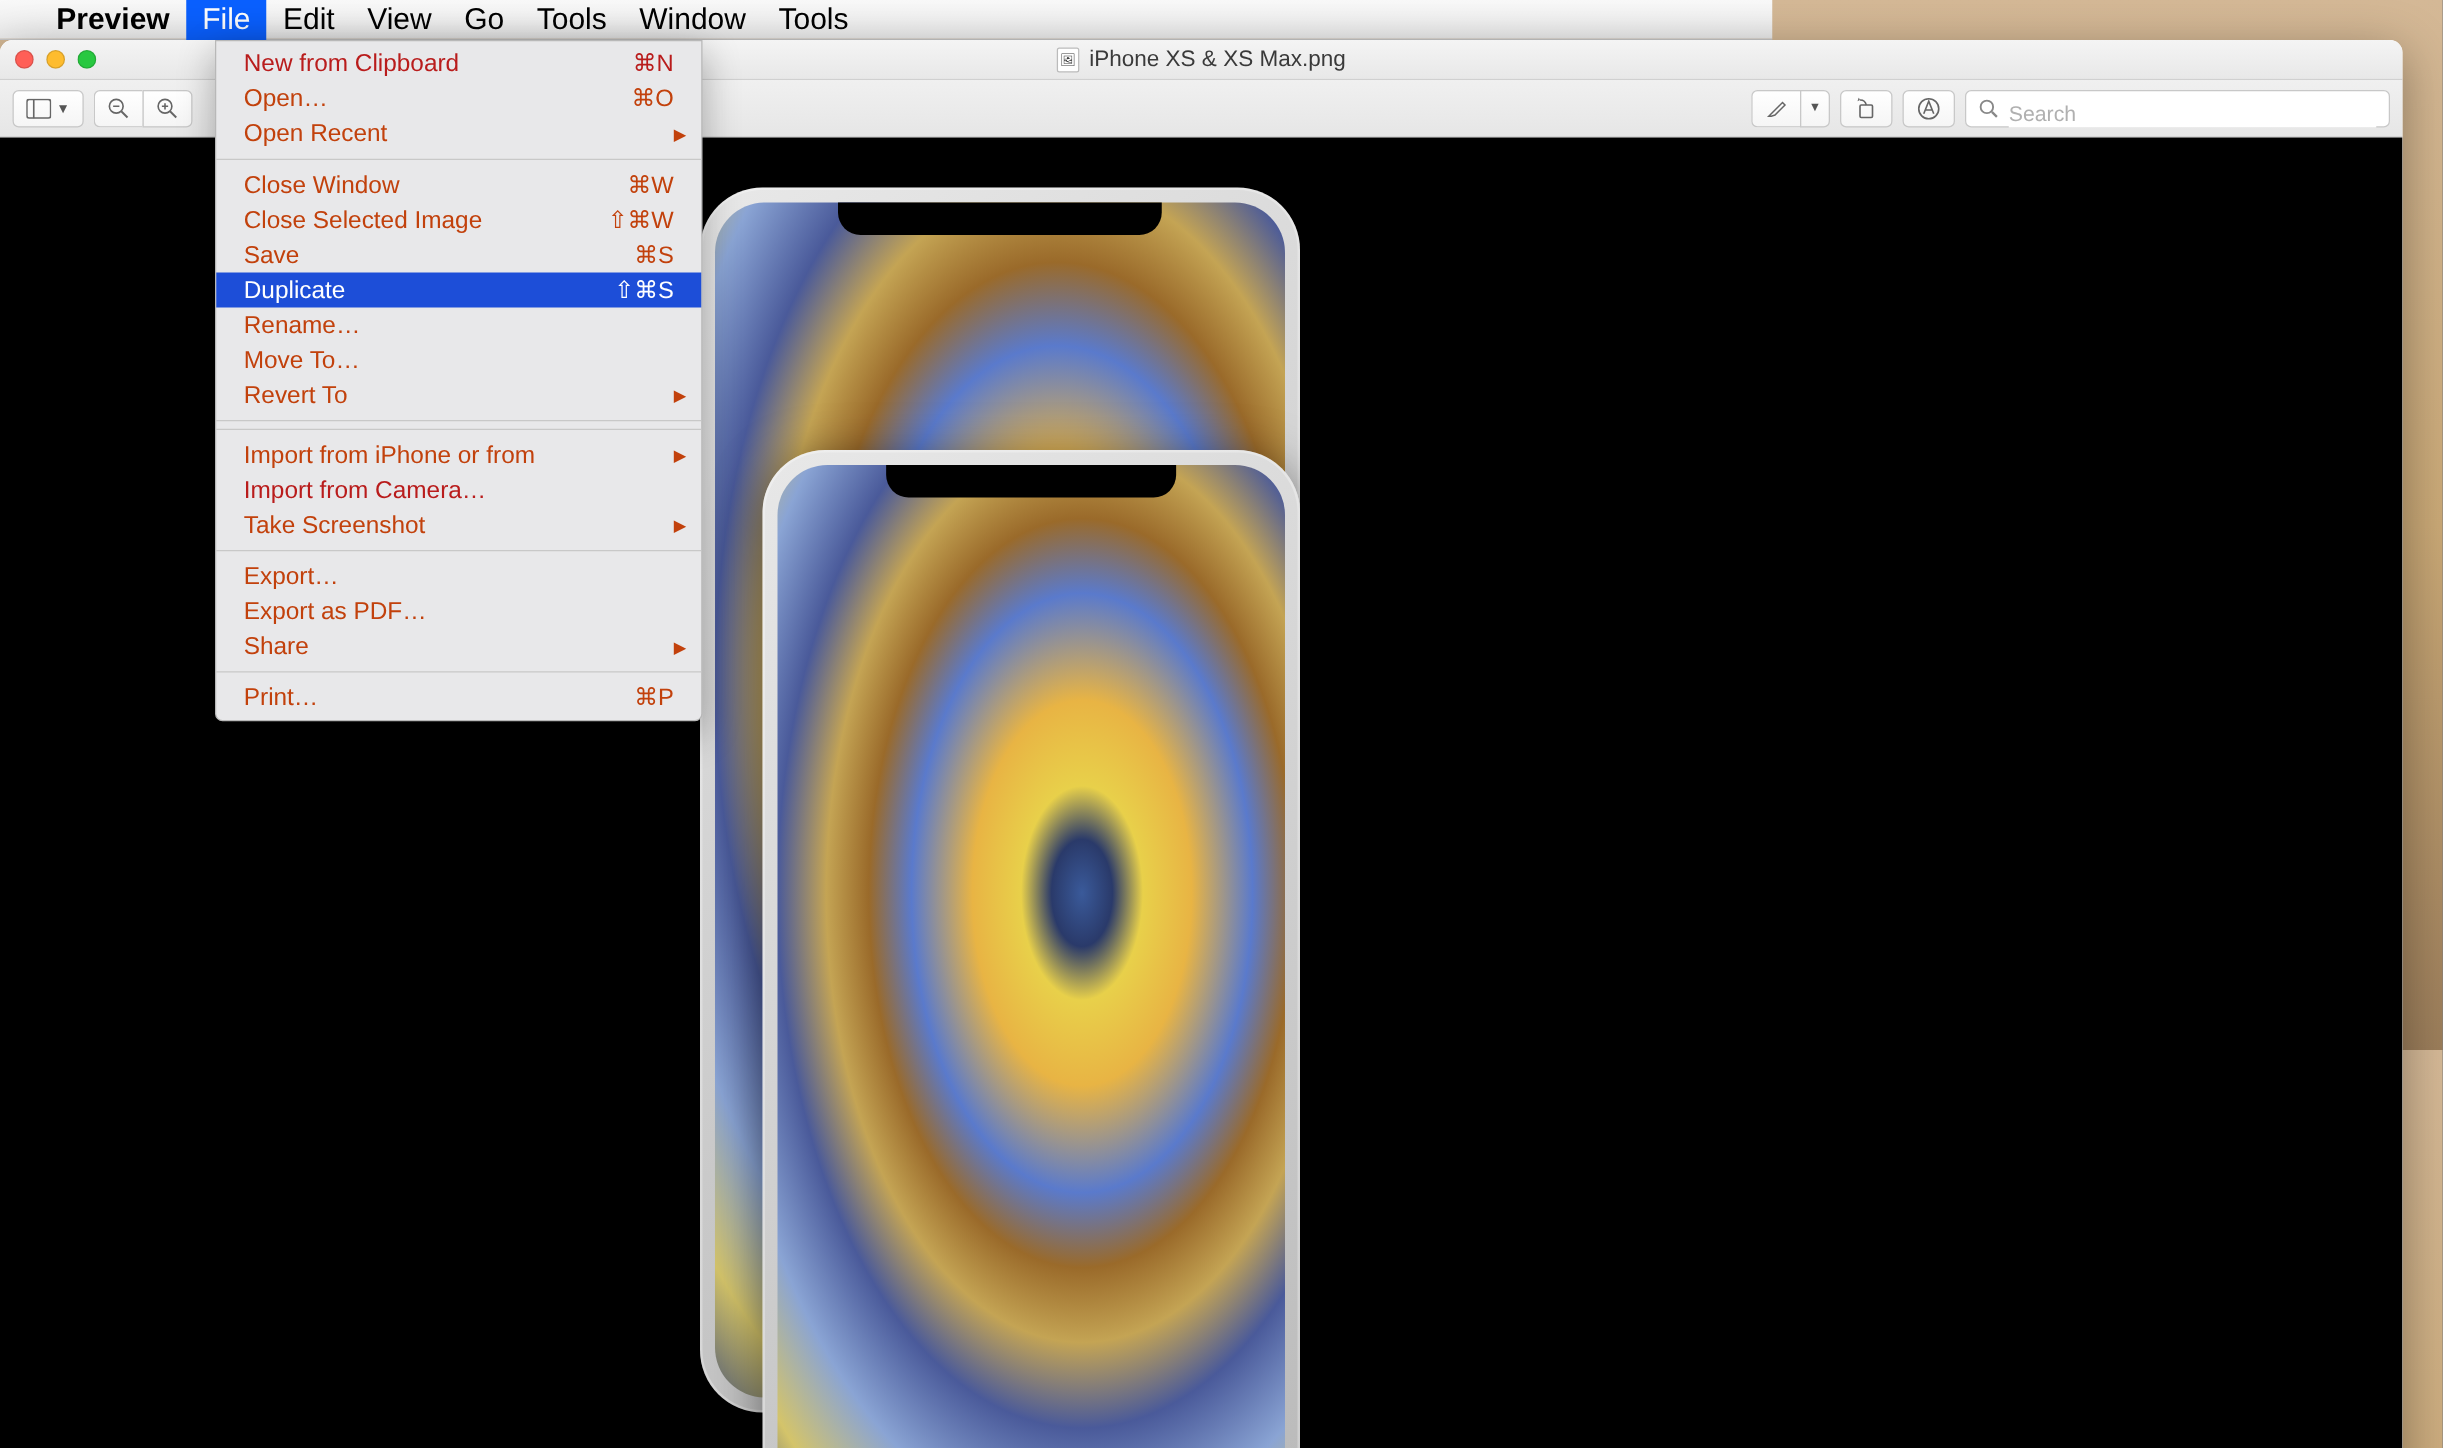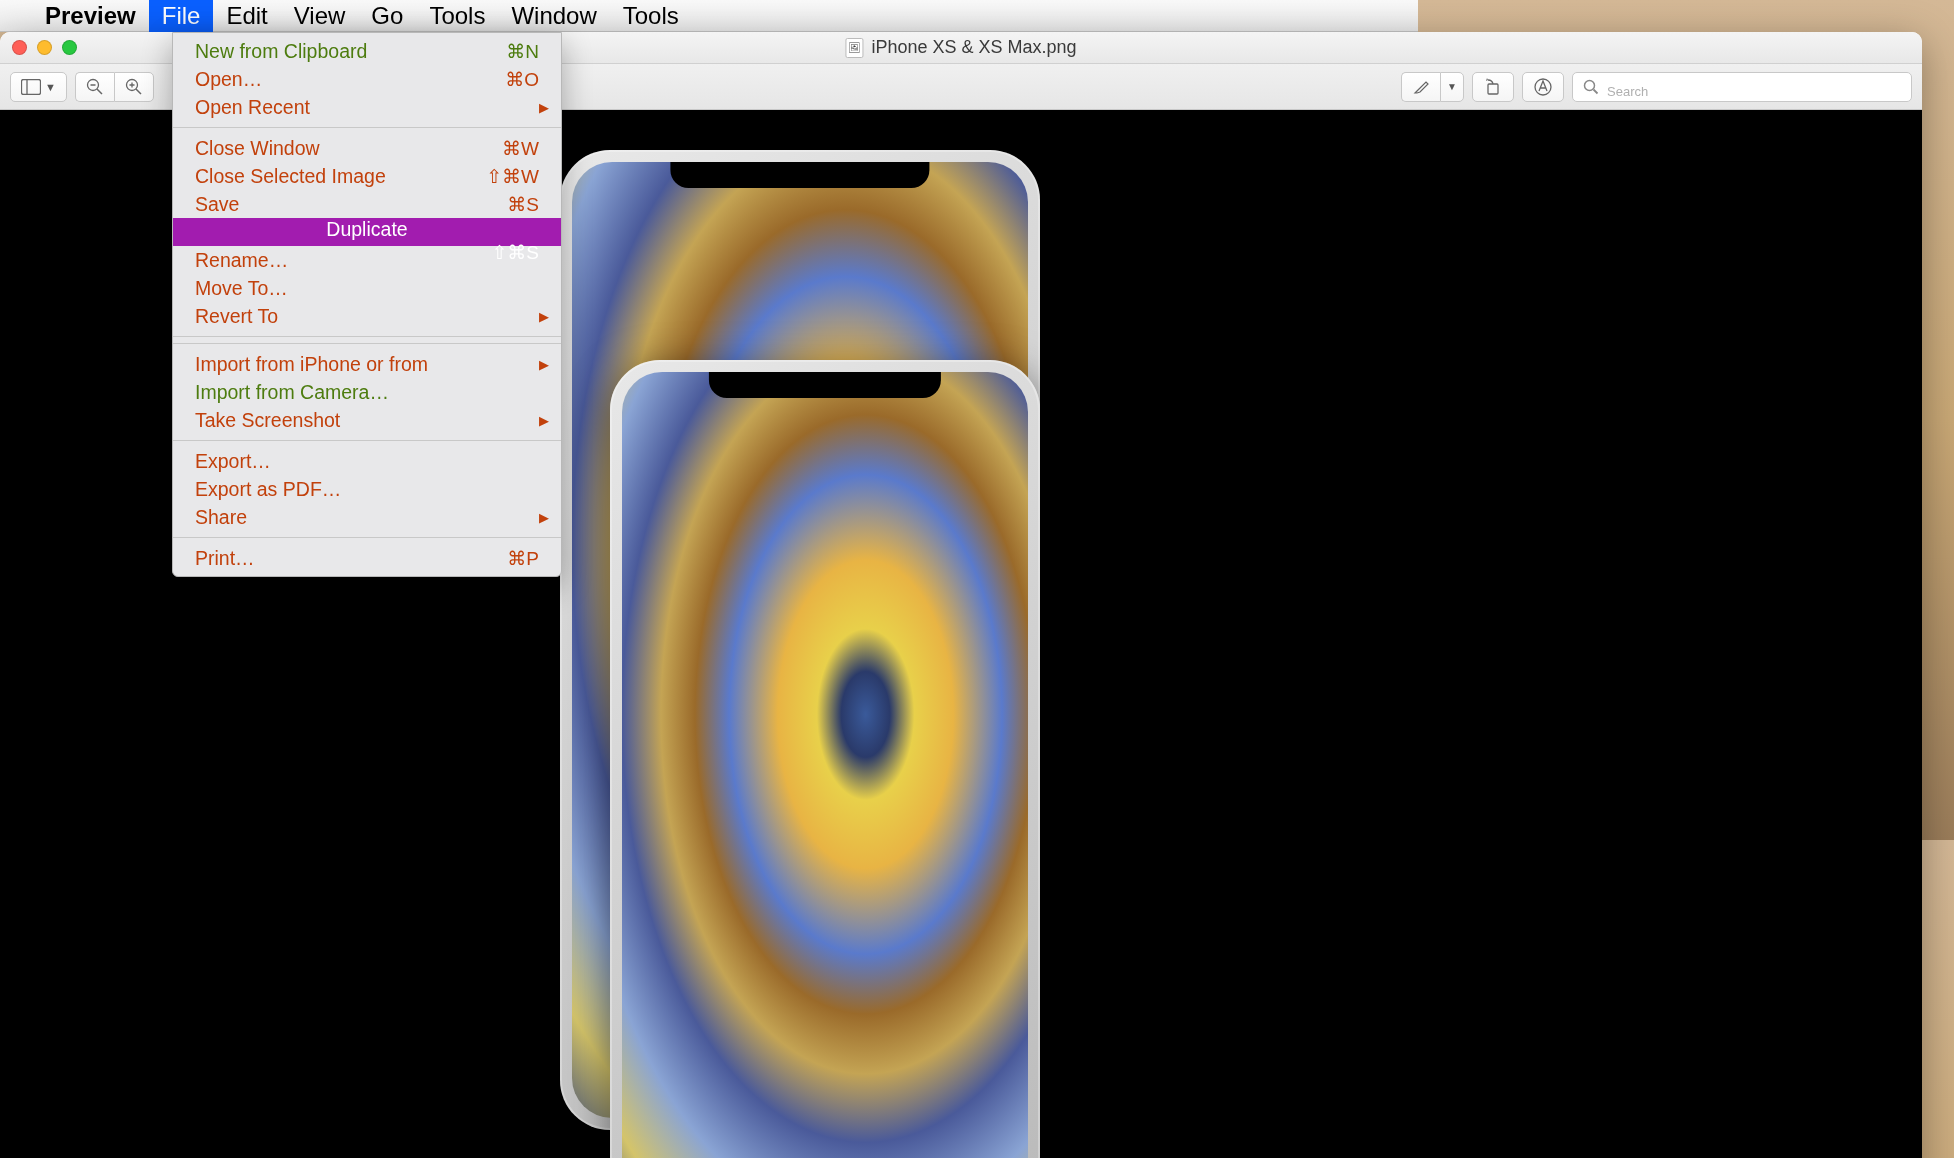--- a/index.html
+++ b/index.html
@@ -25,36 +25,36 @@
 
   
   .toolbar { height: 46px; background: linear-gradient(to bottom, #f0f0f0, #e6e6e6); border-bottom: 1px solid #c8c8c8; display: flex; align-items: center; padding: 0 10px; gap: 8px; }
   .tool-btn { height: 30px; background: linear-gradient(to bottom, #ffffff, #f5f5f5); border: 1px solid #c8c8c8; border-radius: 5px; display: flex; align-items: center; justify-content: center; padding: 0 10px; font-size: 18px; color: #555; }
   .tool-group { display: flex; }
   .tool-group .tool-btn { border-radius: 0; border-right: none; }
   .tool-group .tool-btn:first-child { border-top-left-radius: 5px; border-bottom-left-radius: 5px; }
   .tool-group .tool-btn:last-child { border-top-right-radius: 5px; border-bottom-right-radius: 5px; border-right: 1px solid #c8c8c8; }
   .spacer { flex: 1; }
   .search-field { height: 30px; width: 340px; background: #fff; border: 1px solid #c8c8c8; border-radius: 5px; display: flex; align-items: center; padding: 0 10px; gap: 8px; }
-  .search-field input { border: none; outline: none; font-size: 13px; flex: 1; margin-top: 10px; }
+  .search-field input { border: none; outline: none; font-size: 17px; flex: 1; margin-top: 10px; }
   .search-field input::placeholder { color: #b0b0b0; }
 
   
   .canvas { flex: 1; background: #000; position: relative; overflow: hidden; }
   .phone { position: absolute; border-radius: 50px; background: linear-gradient(145deg, #e8e8e8, #b8b8b8); box-shadow: inset 0 0 0 2px rgba(255,255,255,.3), 0 10px 40px rgba(0,0,0,.5); overflow: hidden; }
   .phone::after { content: ""; position: absolute; top: 12px; left: 12px; right: 12px; bottom: 12px; border-radius: 40px; background: radial-gradient(ellipse 120% 100% at 60% 40%, #3a5a9a 0%, #2a3a6a 5%, #e8d04a 10%, #e8b444 18%, #5a7acc 28%, #9a6a2a 35%, #c4a454 42%, #4a5a9a 50%, #8aa4d4 60%, #d4c46a 70%, #3a4a7a 80%, #1a2a4a 92%, #000 100%); }
   .phone .notch { position: absolute; top: 12px; left: 50%; transform: translateX(-50%); width: 54%; height: 26px; background: #000; border-bottom-left-radius: 18px; border-bottom-right-radius: 18px; z-index: 2; }
   .phone-large { top: 40px; left: 560px; width: 480px; height: 980px; }
   .phone-small { top: 250px; left: 610px; width: 430px; height: 880px; z-index: 2; }
 
   
   .dropdown { position: absolute; top: 32px; left: 172px; width: 390px; background: #e8e8ea; border: 1px solid #b8b8b8; border-bottom-left-radius: 6px; border-bottom-right-radius: 6px; box-shadow: 0 10px 30px rgba(0,0,0,.3); padding: 4px 0; z-index: 100; }
   .dd-item { height: 28px; display: flex; align-items: center; padding: 0 22px 0 22px; font-size: 19.5px; color: #c2410c; cursor: default; position: relative; }
-  .dd-item.disabled { color: #4d7c0f; }
-  .dd-item.selected { background: #a21caf; color: #fff; flex-direction: column; }
+  .dd-item.disabled { color: #b91c1c; }
+  .dd-item.selected { background: #1d4ed8; color: #fff; }
   .dd-shortcut { margin-left: auto; font-size: 19px; }
   .dd-arrow { position: absolute; right: 12px; font-size: 13px; }
   .dd-sep { height: 1px; background: #c8c8c8; margin: 6px 0; }
 </style>
 </head>
 <body>
 
 <div class="menubar">
   <span class="apple-logo"></span>
   <span class="menu-item app-name">Preview</span>

